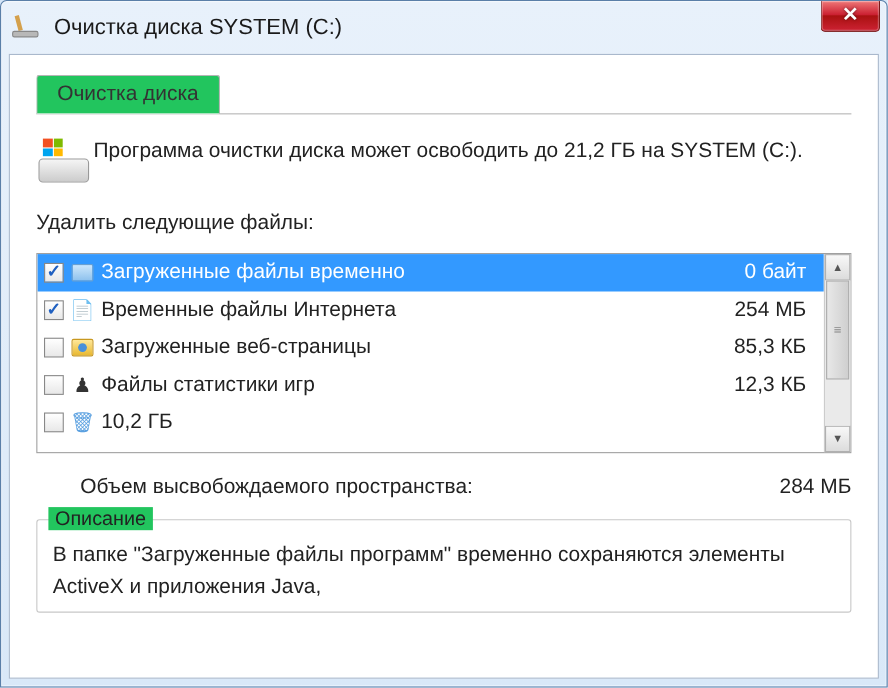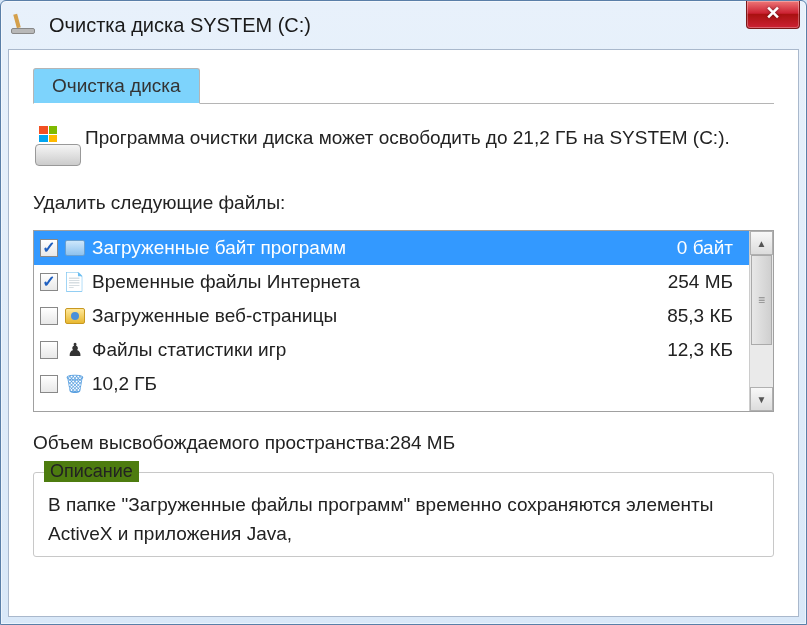--- a/index.html
+++ b/index.html
@@ -82,21 +82,21 @@
       height: calc(100% - 55px);
       padding: 18px 24px;
       position: relative;
     }
     .tab-header {
       display: flex;
       border-bottom: 1px solid #b5b5b5;
       margin-bottom: 20px;
     }
     .tab {
-      background: #7dd3fc;
+      background: #22c55e;
       border: 1px solid #b5b5b5;
       border-bottom: 1px solid #fff;
       margin-bottom: -1px;
       padding: 6px 18px;
       font-size: 19px;
       color: #333;
       border-radius: 3px 3px 0 0;
       cursor: pointer;
     }
     .info-row {
@@ -229,36 +229,38 @@
       justify-content: center;
       cursor: pointer;
     }
     .scroll-thumb::after {
       content: '≡';
       color: #888;
       font-size: 12px;
     }
     .summary-row {
       display: flex;
+      justify-content: space-between;
       font-size: 19px;
       color: #222;
       margin-top: 20px;
       margin-bottom: 18px;
+      margin-left: 40px;
     }
     .desc-group {
       border: 1px solid #c8c8c8;
       border-radius: 3px;
       padding: 18px 14px 8px;
       position: relative;
     }
     .desc-legend {
       position: absolute;
       top: -12px;
       left: 10px;
-      background: #4d7c0f;
+      background: #22c55e;
       padding: 0 6px;
       font-size: 18px;
       color: #222;
     }
     .desc-text {
       font-size: 19px;
       color: #222;
       line-height: 1.5;
     }
     
@@ -304,21 +306,21 @@
 
     <div class="list-label">Удалить следующие файлы:</div>
 
     <div class="file-list">
       <div class="list-body" id="list-body">
           <div class="list-row selected">
             <span class="chk checked"></span>
             <span class="row-icon">
               <span class="ico-folder"></span>
             </span>
-            <span class="row-label">Загруженные байт программ</span>
+            <span class="row-label">Загруженные файлы временно</span>
             <span class="row-size">0 байт</span>
           </div>
           <div class="list-row">
             <span class="chk checked"></span>
             <span class="row-icon">
               <span class="ico-ie">📄</span>
             </span>
             <span class="row-label">Временные файлы Интернета</span>
             <span class="row-size">254 МБ</span>
           </div>

